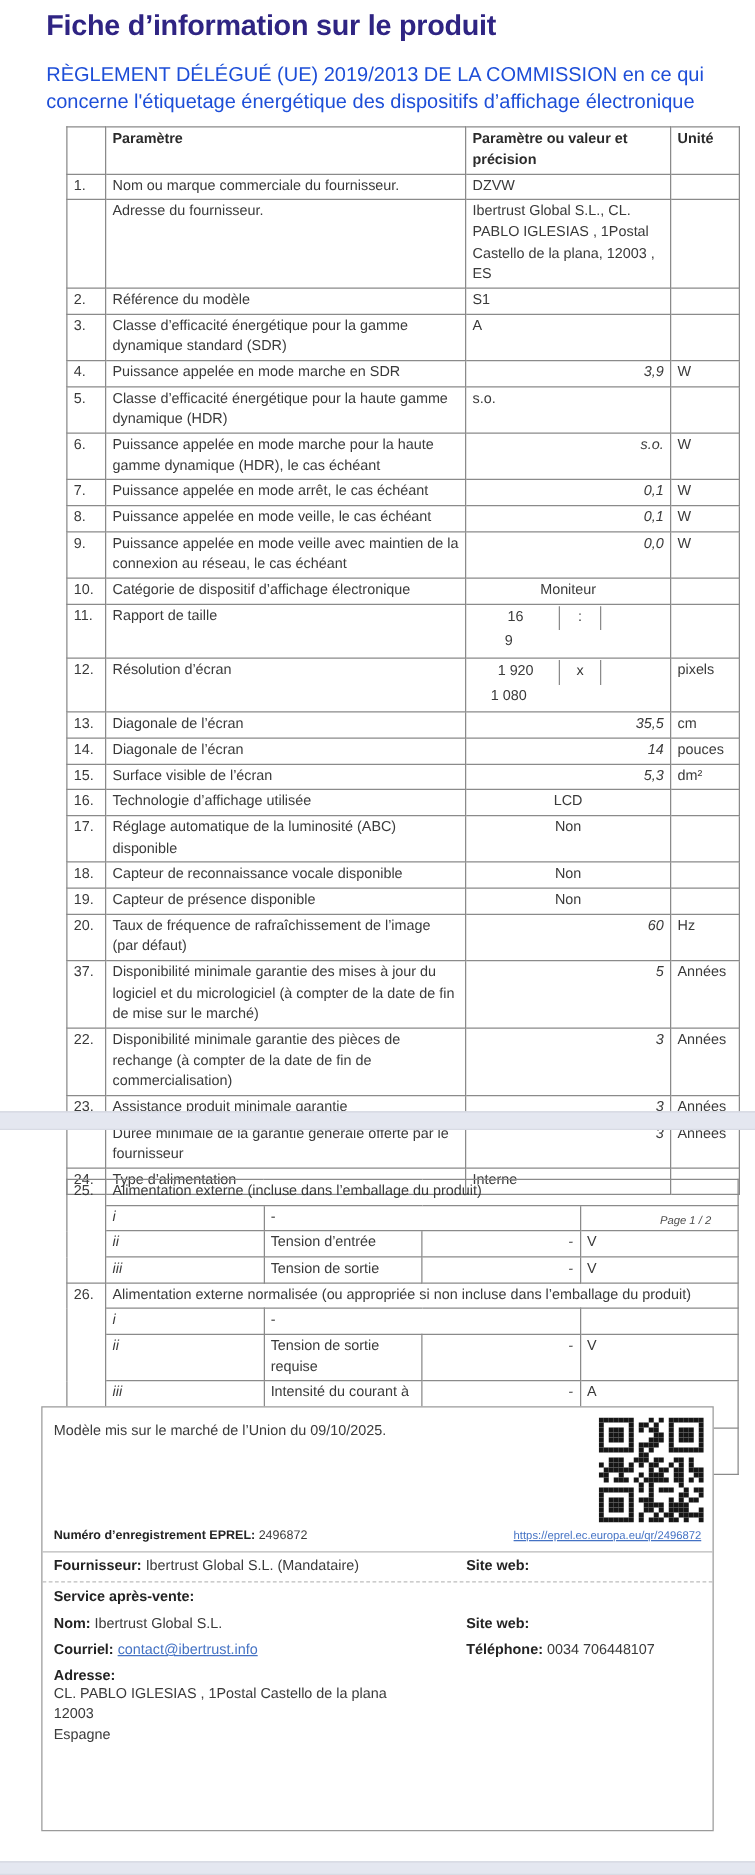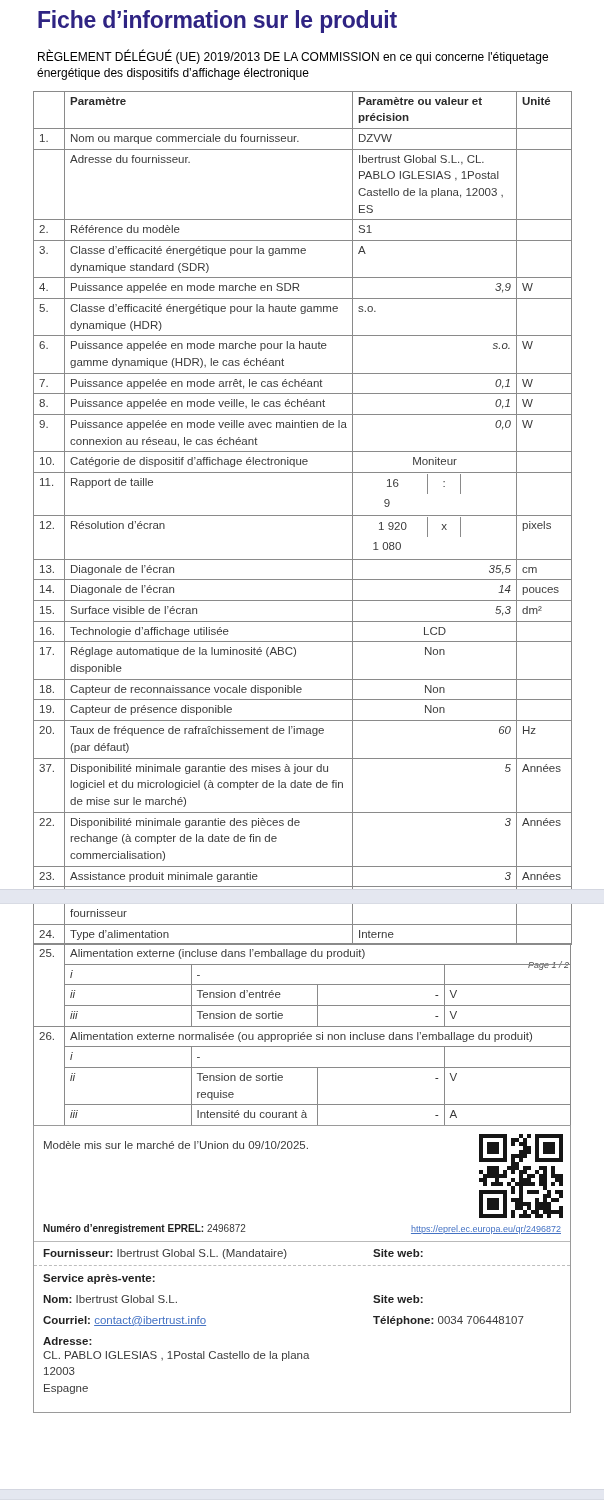--- a/index.html
+++ b/index.html
@@ -8,23 +8,23 @@
     width: 604px;
     font-family: "Liberation Sans", sans-serif;
     color: #3a3a3a;
     -webkit-font-smoothing: antialiased;
   }
   .canvas { position: relative; width: 604px; height: 1500px; background: #ffffff; overflow: hidden; }
 
   
   .sec1 { position: absolute; top: 0; left: 33px; width: 538px; }
   h1.title { font-size: 23px; font-weight: bold; color: #2f2483; margin: 7px 0 7px 4px; letter-spacing: -0.2px; }
-  p.subtitle { font-size: 12px; line-height: 1.32; color: #000000; margin: 16px 0 9px 4px; }
-
-  table.fiche { border-collapse: collapse; width: 538px; font-size: 11.5px; table-layout: fixed; }
+  p.subtitle { font-size: 16px; line-height: 1.32; color: #1d4ed8; margin: 16px 0 9px 4px; }
+
+  table.fiche { border-collapse: collapse; width: 538px; font-size: 11.5px; table-layout: fixed; margin-left: 20px; }
   table.fiche td, table.fiche th {
     border: 1px solid #8a8a8a;
     padding: 1px 5px 2px 5px;
     vertical-align: top;
     line-height: 1.45;
     overflow: hidden;
   }
   table.fiche th { text-align: left; font-weight: bold; color: #2b2b2b; }
   .c-num   { width: 31px; text-align: left; }
   .c-roman { width: 32px; font-style: italic; }
@@ -45,21 +45,21 @@
 
   
   .band { position: absolute; left: 0; width: 604px; background: #e4e7f0; border-top: 1px solid #d3d6e0; border-bottom: 1px solid #d8dbe4; }
   .band1 { top: 889px; height: 15px; }
   .band2 { top: 1489px; height: 11px; }
 
   
   .sec2 { position: absolute; top: 943px; left: 33px; width: 538px; }
 
   .footerbox {
-    position: absolute; top: 1125px; left: 33px; width: 538px; height: 288px;
+    position: absolute; top: 1125px; left: 33px; width: 538px; height: 340px;
     border: 1px solid #9a9a9a; background: #ffffff;
     font-size: 11.5px; color: #3a3a3a;
   }
   .fb-row1 { position: relative; height: 96px; padding: 11px 9px 0 9px; }
   .fb-market { width: 400px; line-height: 1.4; }
   .qr-wrap { position: absolute; top: 8px; right: 7px; width: 84px; height: 84px; }
   .fb-eprel { display: flex; justify-content: space-between; align-items: flex-end; padding: 0 9px 7px 9px; }
   .fb-eprel .left { font-size: 10px; }
   a.link { color: #4472c4; text-decoration: underline; }
   .fb-eprel .right a { font-size: 9px; }

